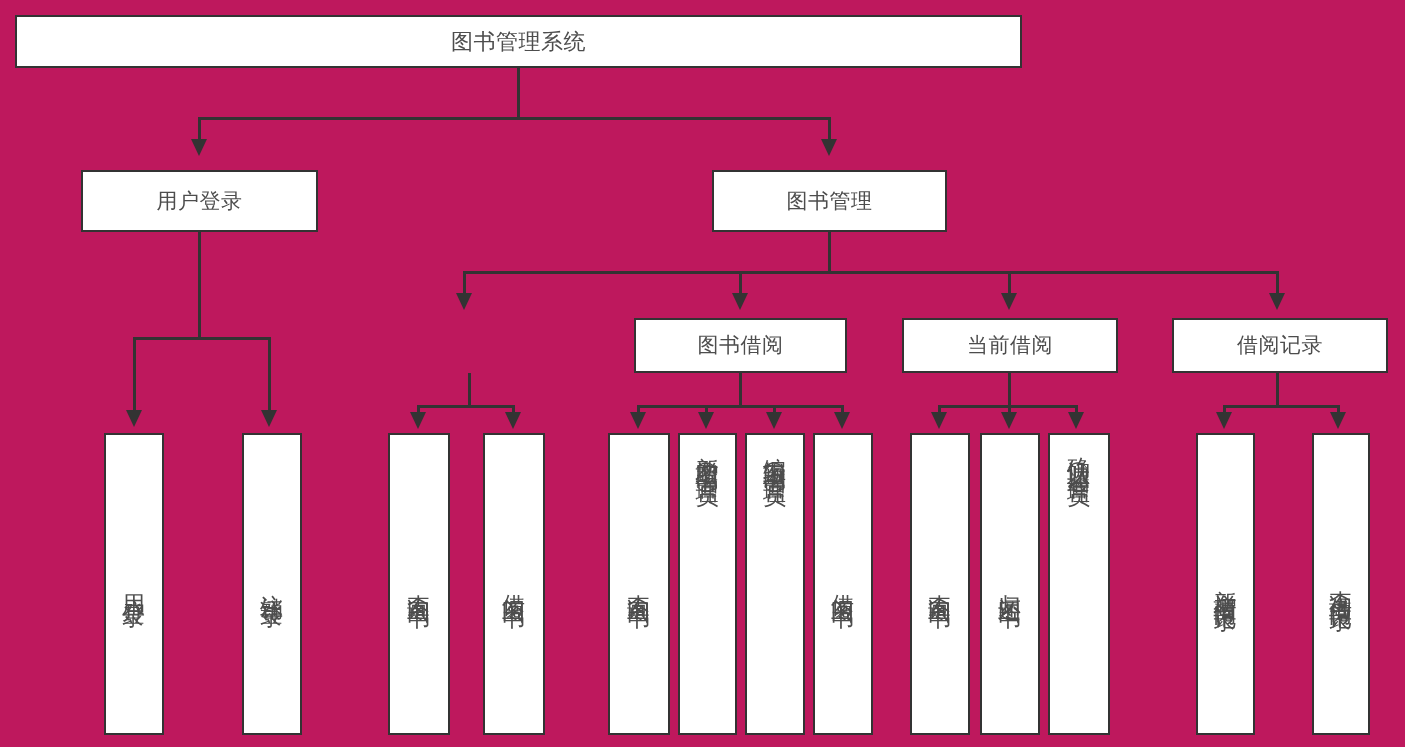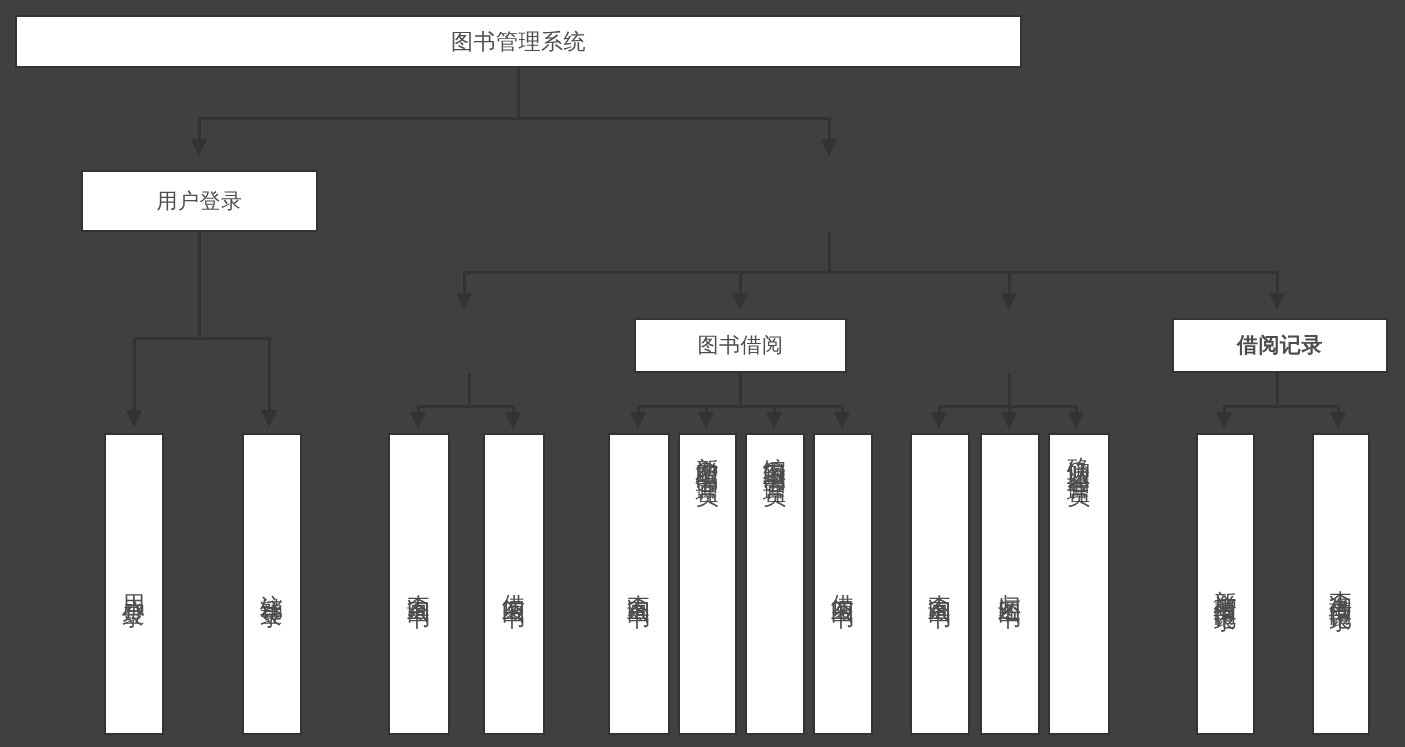--- a/index.html
+++ b/index.html
@@ -7,21 +7,21 @@
     padding: 0;
     background: #ffffff;
   }
   body {
     font-family: "DejaVu Sans", "Liberation Sans", sans-serif;
   }
   #canvas {
     position: relative;
     width: 1405px;
     height: 747px;
-    background: #404040;
+    background: #be185d;
     overflow: hidden;
   }
   .node {
     position: absolute;
     box-sizing: border-box;
     border: 2.5px solid #333333;
     background: #ffffff;
     display: flex;
     align-items: center;
     justify-content: center;
@@ -100,20 +100,23 @@
   <div class="hline" style="left:198px; top:117px; width:633px; height:3px;"></div>
   <div class="vline" style="left:198px; top:117px; width:3px; height:22px;"></div>
   <div class="arrow" style="left:191px; top:139px;"></div>
   <div class="vline" style="left:828px; top:117px; width:3px; height:22px;"></div>
   <div class="arrow" style="left:821px; top:139px;"></div>
 
   <div class="node horiz" style="left:81px; top:170px; width:237px; height:62px;">
     <span class="label">用户登录</span>
   </div>
 
+  <div class="node horiz" style="left:712px; top:170px; width:235px; height:62px;">
+    <span class="label">图书管理</span>
+  </div>
 
   <div class="vline" style="left:198px; top:232px; width:3px; height:105px;"></div>
   <div class="hline" style="left:133px; top:337px; width:137px; height:3px;"></div>
   <div class="vline" style="left:133px; top:337px; width:3px; height:73px;"></div>
   <div class="arrow" style="left:126px; top:410px;"></div>
   <div class="vline" style="left:268px; top:337px; width:3px; height:73px;"></div>
   <div class="arrow" style="left:261px; top:410px;"></div>
 
   <div class="vline" style="left:828px; top:232px; width:3px; height:39px;"></div>
   <div class="hline" style="left:463px; top:271px; width:816px; height:3px;"></div>
@@ -122,21 +125,24 @@
   <div class="vline" style="left:739px; top:271px; width:3px; height:22px;"></div>
   <div class="arrow" style="left:732px; top:293px;"></div>
   <div class="vline" style="left:1008px; top:271px; width:3px; height:22px;"></div>
   <div class="arrow" style="left:1001px; top:293px;"></div>
   <div class="vline" style="left:1276px; top:271px; width:3px; height:22px;"></div>
   <div class="arrow" style="left:1269px; top:293px;"></div>
 
   <div class="node horiz" style="left:634px; top:318px; width:213px; height:55px;">
     <span class="label">图书借阅</span>
   </div>
-  <div class="node horiz" style="left:1172px; top:318px; width:216px; height:55px;font-weight:bold;">
+  <div class="node horiz" style="left:902px; top:318px; width:216px; height:55px;">
+    <span class="label">当前借阅</span>
+  </div>
+  <div class="node horiz" style="left:1172px; top:318px; width:216px; height:55px;">
     <span class="label">借阅记录</span>
   </div>
 
   <div class="vline" style="left:468px; top:373px; width:3px; height:32px;"></div>
   <div class="hline" style="left:417px; top:405px; width:98px; height:3px;"></div>
   <div class="vline" style="left:417px; top:405px; width:3px; height:8px;"></div>
   <div class="arrow" style="left:410px; top:412px;"></div>
   <div class="vline" style="left:512px; top:405px; width:3px; height:8px;"></div>
   <div class="arrow" style="left:505px; top:412px;"></div>
 

